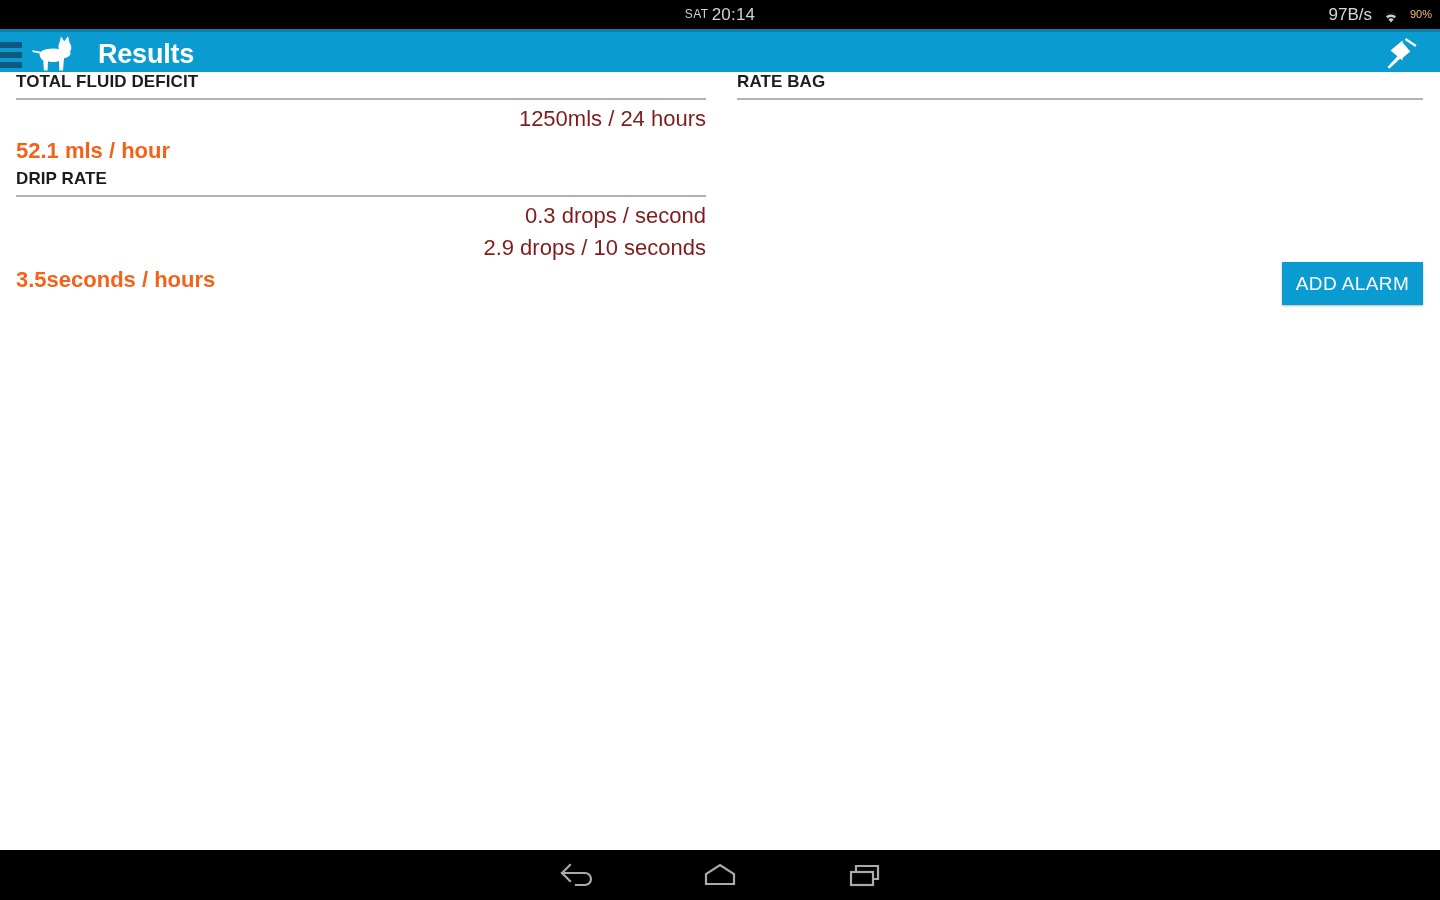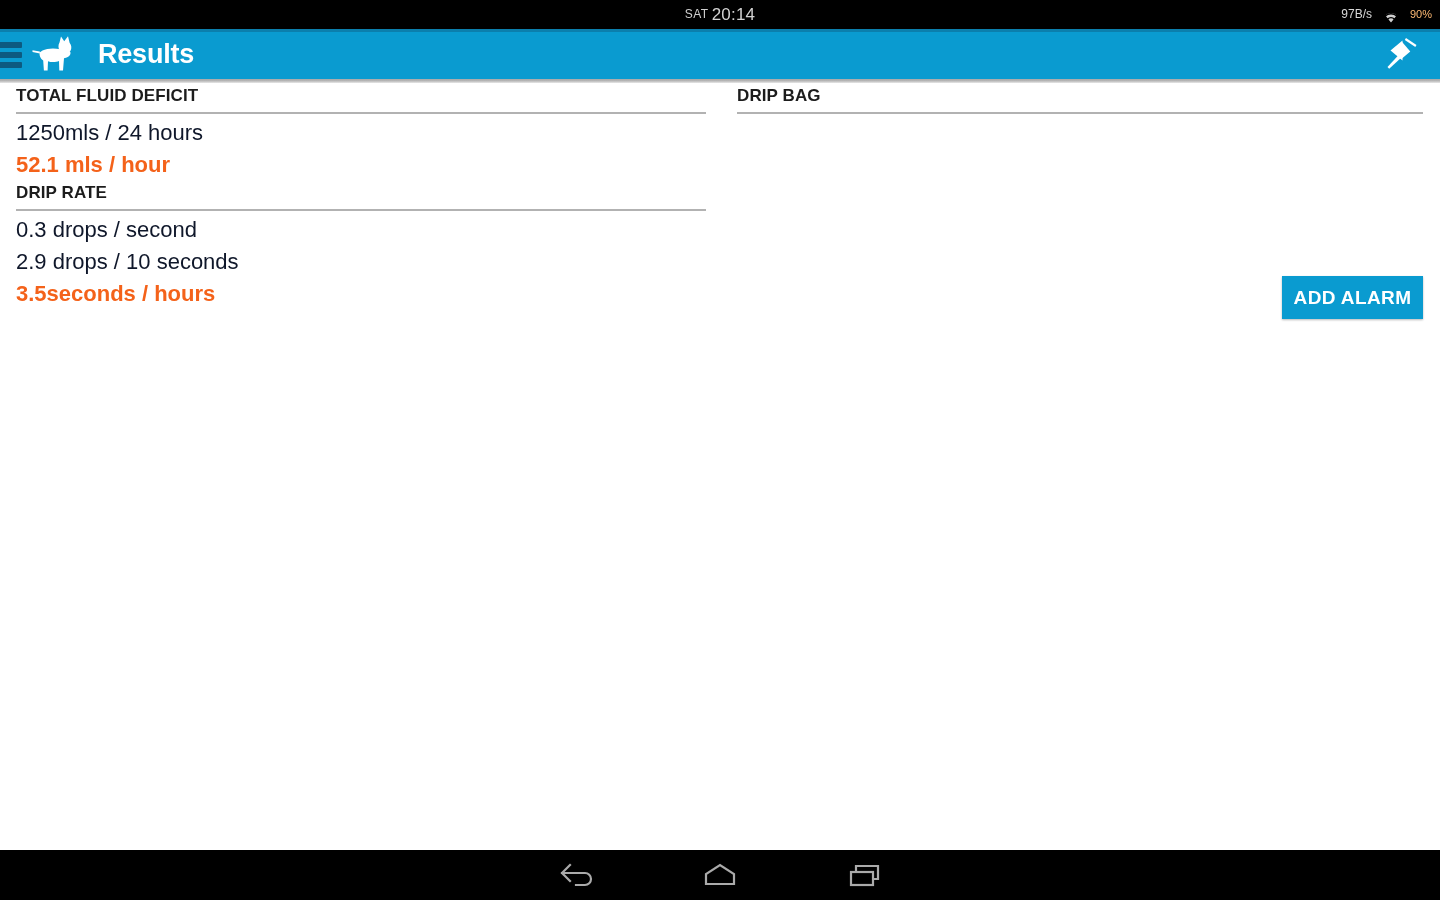--- a/index.html
+++ b/index.html
@@ -32,21 +32,21 @@
     vertical-align:2px;
     margin-right:3px;
     color:#cfcfcf;
   }
   #status-right {
     position:absolute; right:8px; top:0;
     height:29px;
     display:flex; align-items:center; gap:6px;
   }
   .status-text-small {
-    color:#d8d8d8; font-size:12px; line-height:29px; white-space:nowrap;
+    color:#d8d8d8; font-size:17px; line-height:29px; white-space:nowrap;
   }
   .status-text-batt {
     color:#fdba74; font-size:11px; line-height:29px; white-space:nowrap;
   }
   #wifi-icon { display:block; }
 
   
   #app-bar {
     position:absolute; top:29px; left:0;
     width:1440px; height:50px;
@@ -82,21 +82,21 @@
     letter-spacing:-.2px;
   }
   #pin-action {
     position:absolute; right:16px; top:34px;
     width:44px; height:42px;
     cursor:pointer;
   }
 
   
   #content {
-    position:absolute; top:86px; left:0;
+    position:absolute; top:72px; left:0;
     width:1440px; height:549px;
     background:#ffffff;
   }
   .column { position:absolute; top:0; }
   #col-left  { left:16px;  width:690px; }
   #col-right { left:737px; width:686px; }
 
   .section-header {
     color:#1c1c1c;
     font-size:17px;
@@ -108,31 +108,31 @@
     height:2px;
     background:#b2b2b2;
     margin-top:6px;
     margin-bottom:3px;
   }
   .value-line {
     font-size:22px;
     line-height:32px;
     white-space:nowrap;
   }
-  .value-muted { color:#0f172a; }
+  .value-muted { color:#7f1d1d;text-align:right; }
   .value-strong { color:#f4621a; font-weight:bold; }
 
   #btn-add-alarm {
     position:absolute;
     left:545px; top:190px;
     width:141px; height:43px;
     background:#0a9bd0;
     color:#ffffff;
     font-size:19px;
-    font-weight:bold;
+    font-weight:normal;
     letter-spacing:.4px;
     border:none;
     cursor:pointer;
     display:flex; align-items:center; justify-content:center;
     box-shadow:0 1px 2px rgba(0,0,0,.28);
     font-family:"Liberation Sans", sans-serif;
   }
 
   
   #nav-bar {
@@ -227,21 +227,21 @@
       <div class="value-line value-muted">0.3 drops / second</div>
       <div class="value-line value-muted">2.9 drops / 10 seconds</div>
       <div class="value-line value-strong">3.5seconds / hours</div>
     </div>
 
   </div>
 
   <div class="column" id="col-right">
 
     <div>
-      <div class="section-header">DRIP BAG</div>
+      <div class="section-header">RATE BAG</div>
       <div class="divider"></div>
     </div>
 
     <button id="btn-add-alarm">ADD ALARM</button>
 
   </div>
 
 </div>
 
 <div id="nav-bar">

